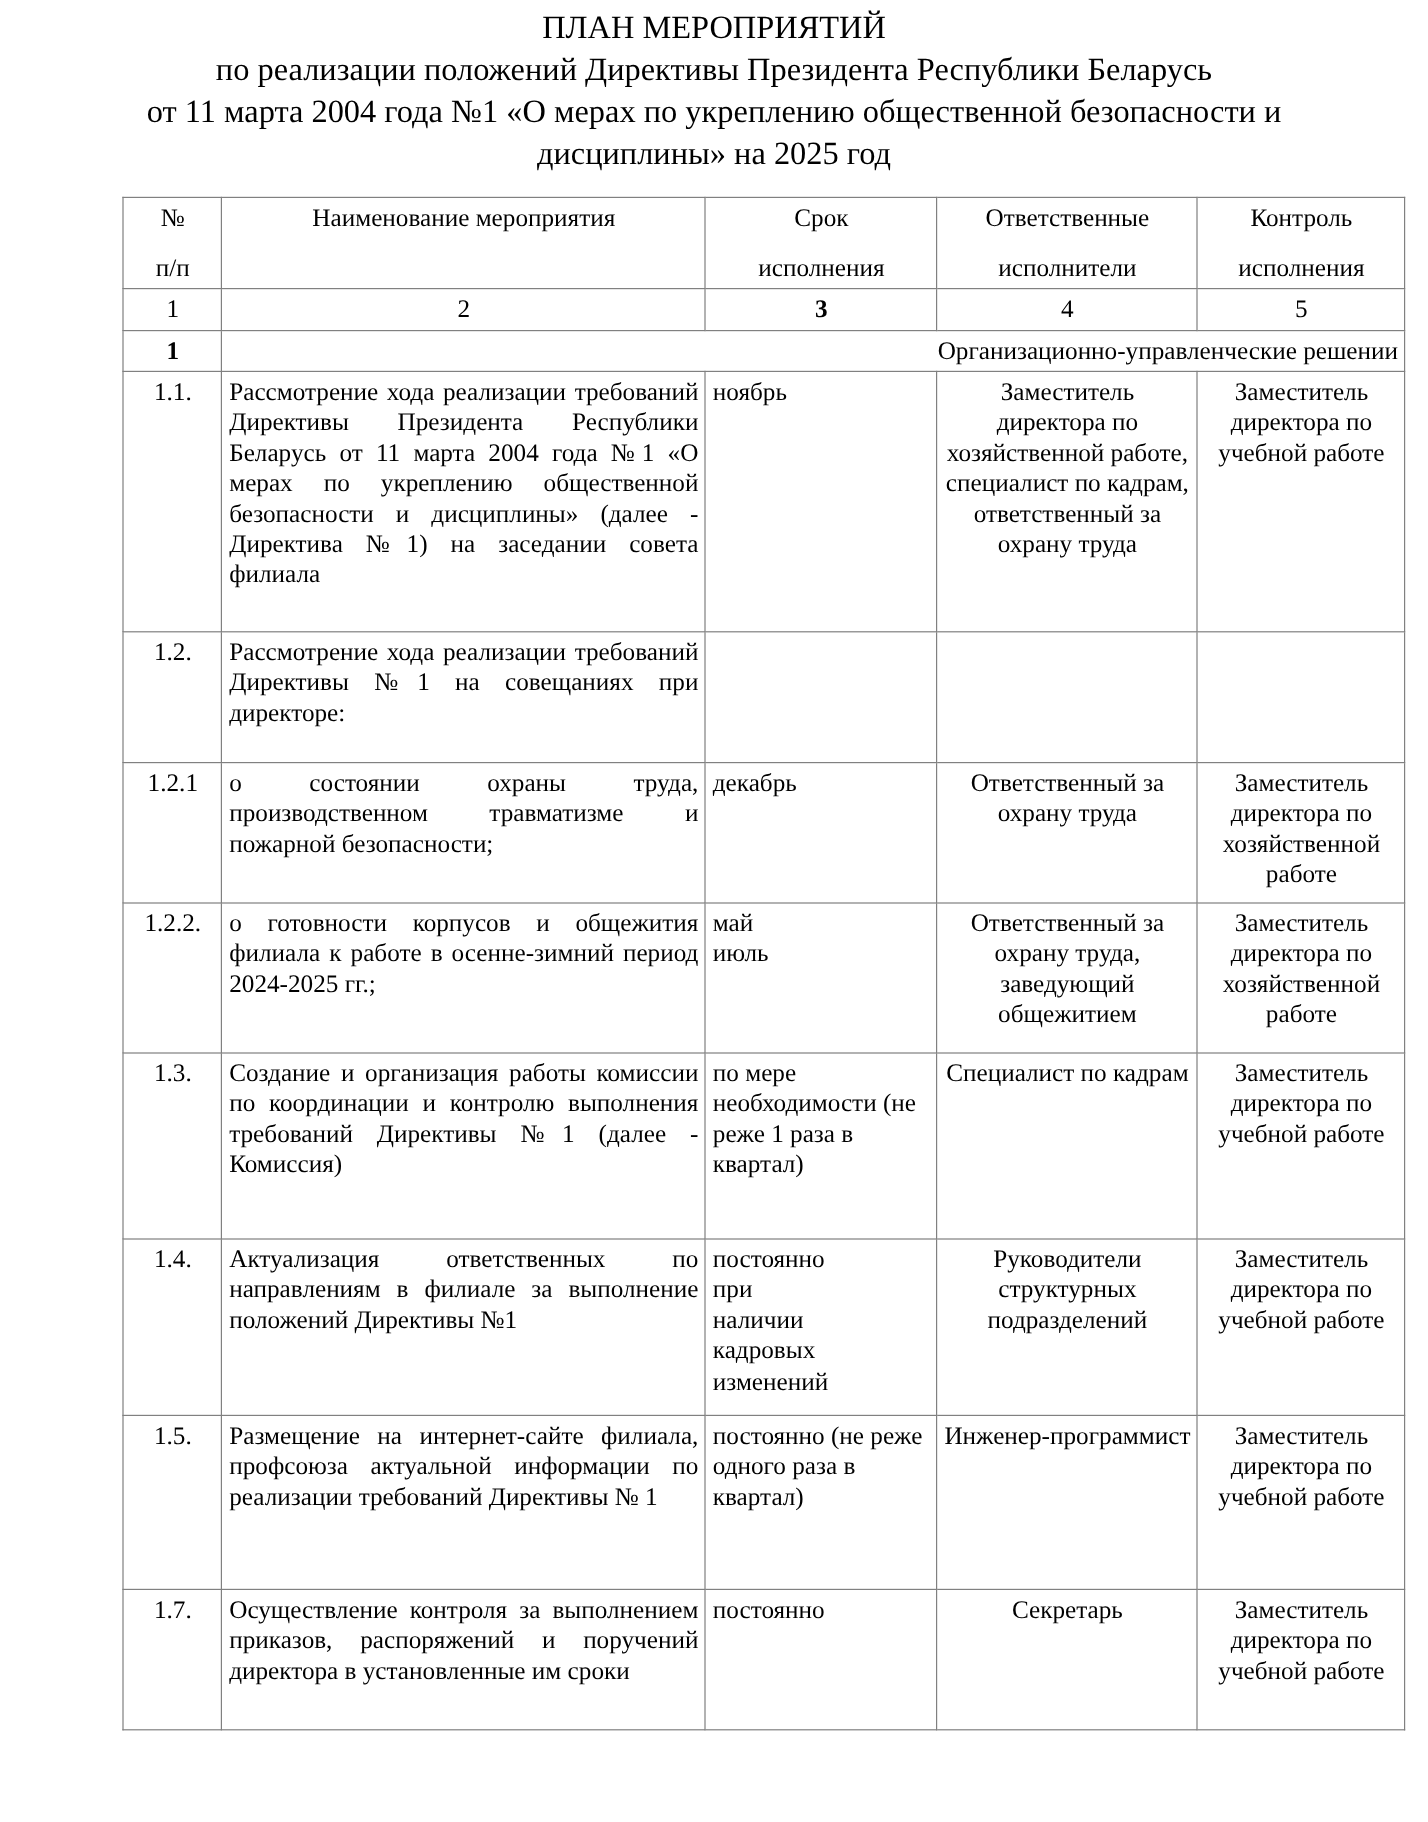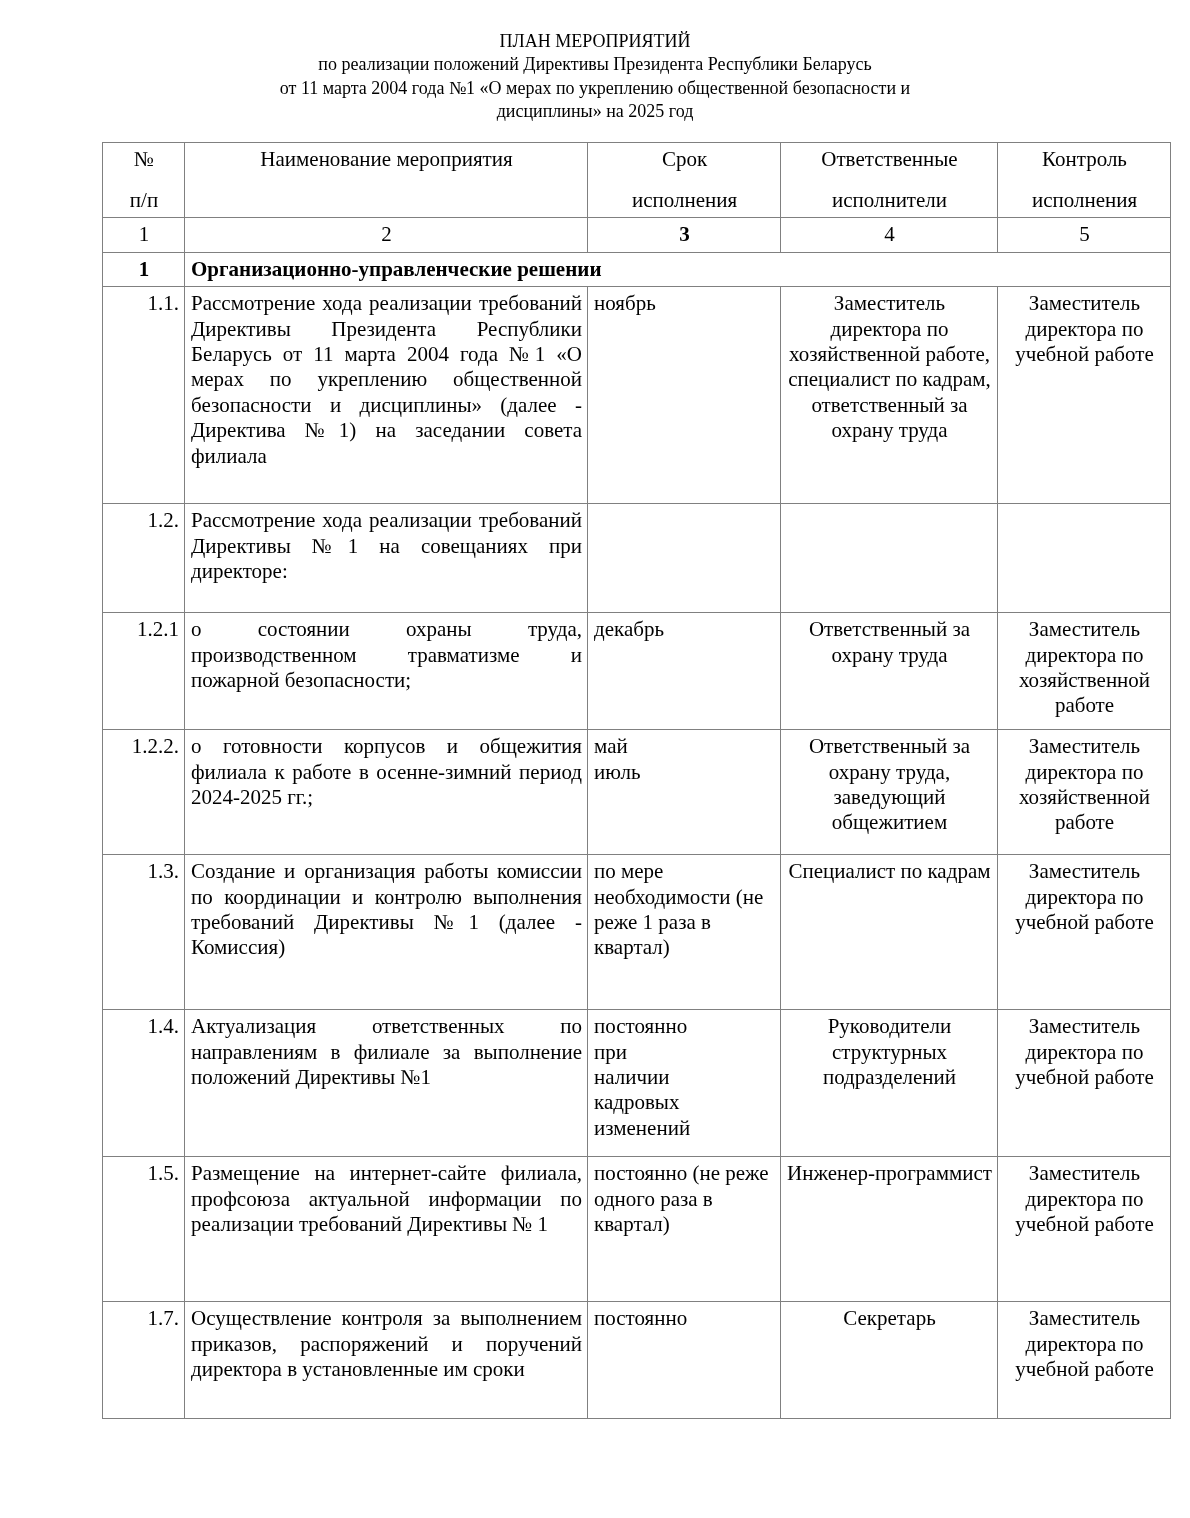--- a/index.html
+++ b/index.html
@@ -17,22 +17,22 @@
   .page {
     position: relative;
     width: 1190px;
     height: 1518px;
     box-sizing: border-box;
     padding: 0;
   }
   
   .title-block {
     text-align: center;
-    padding-top: 30px;
-    font-size: 18px;
+    padding-top: 6px;
+    font-size: 27px;
     line-height: 1.30;
   }
   .title-block div {
     white-space: nowrap;
   }
   
   .tbl-wrap {
     padding: 0 20px 0 102px;
     margin-top: 18px;
   }
@@ -70,23 +70,23 @@
   .numrow td {
     text-align: center;
     padding-top: 2px;
     padding-bottom: 2px;
   }
   .section td {
     padding-top: 5px;
     padding-bottom: 5px;
   }
   .section .sec-num { text-align: center; font-weight: bold; }
-  .section .sec-title-center { text-align: left; font-weight: bold; }
-
-  td.rownum { text-align: right; }
+  .section .sec-title-center { text-align: right; font-weight: normal; }
+
+  td.rownum { text-align: center; }
   td.colA { white-space: pre-line; margin-left: 28px; }
   td.colB { white-space: pre-line; text-align: center; }
   td.colC { white-space: pre-line; text-align: center; }
 
   
   .h-1  { height: 208px; }
   .h-2  { height: 100px; font-family: Liberation Serif, serif; }
   .h-3  { height: 108px; }
   .h-4  { height: 116px; }
   .h-5  { height: 116px; }

